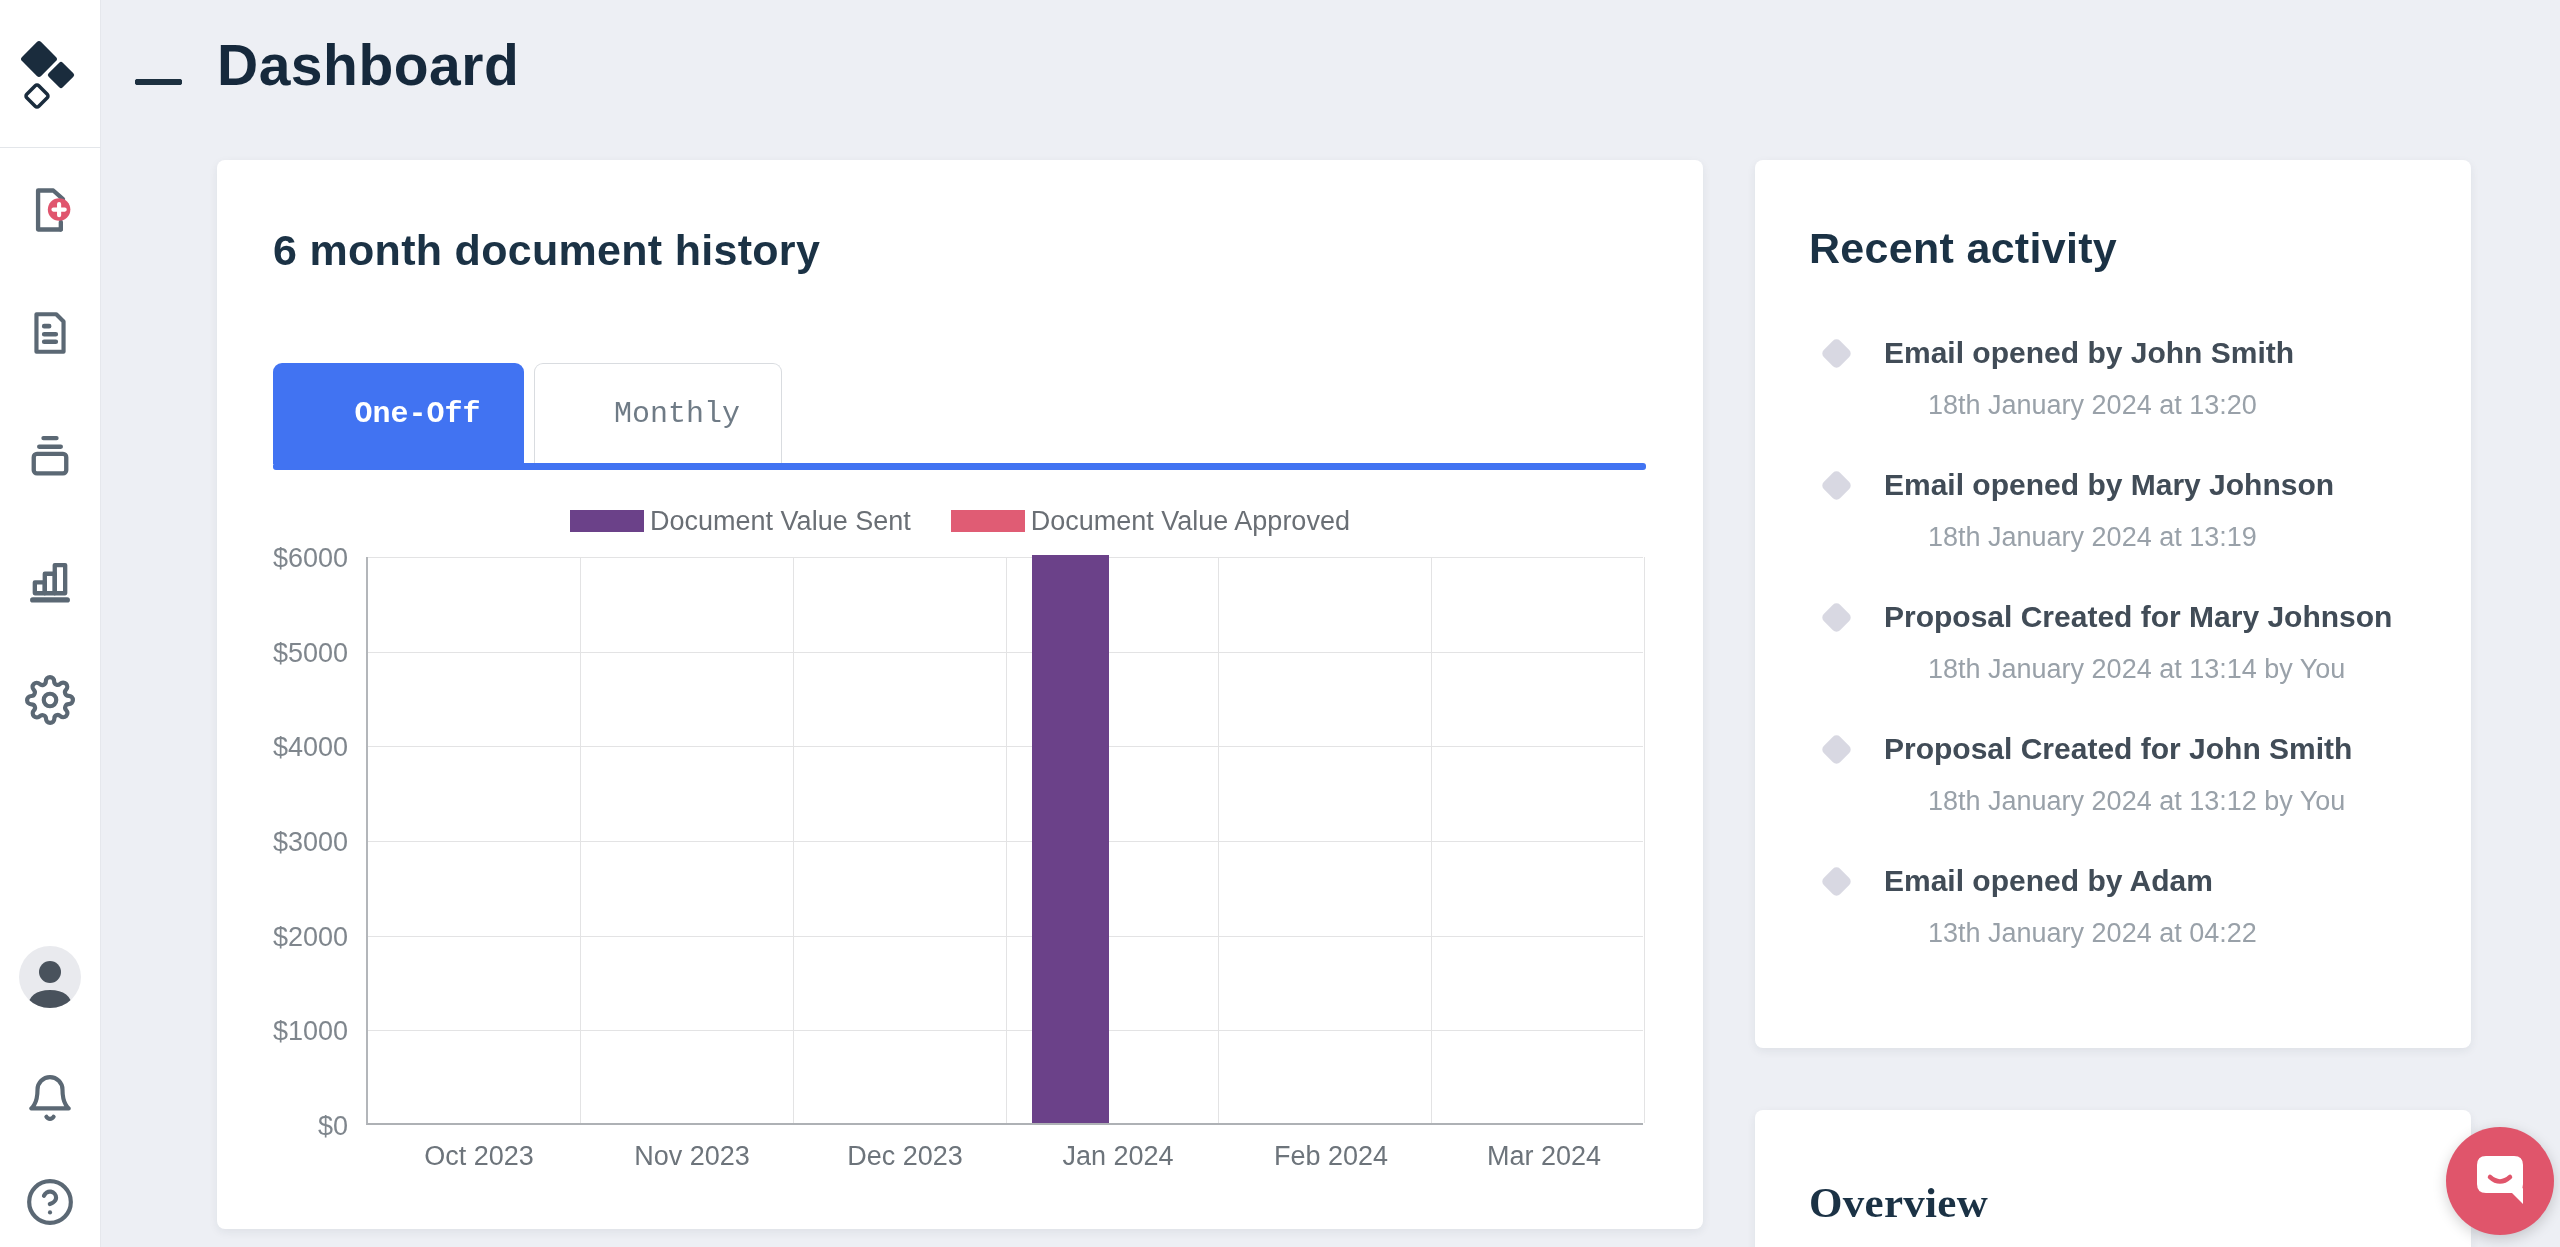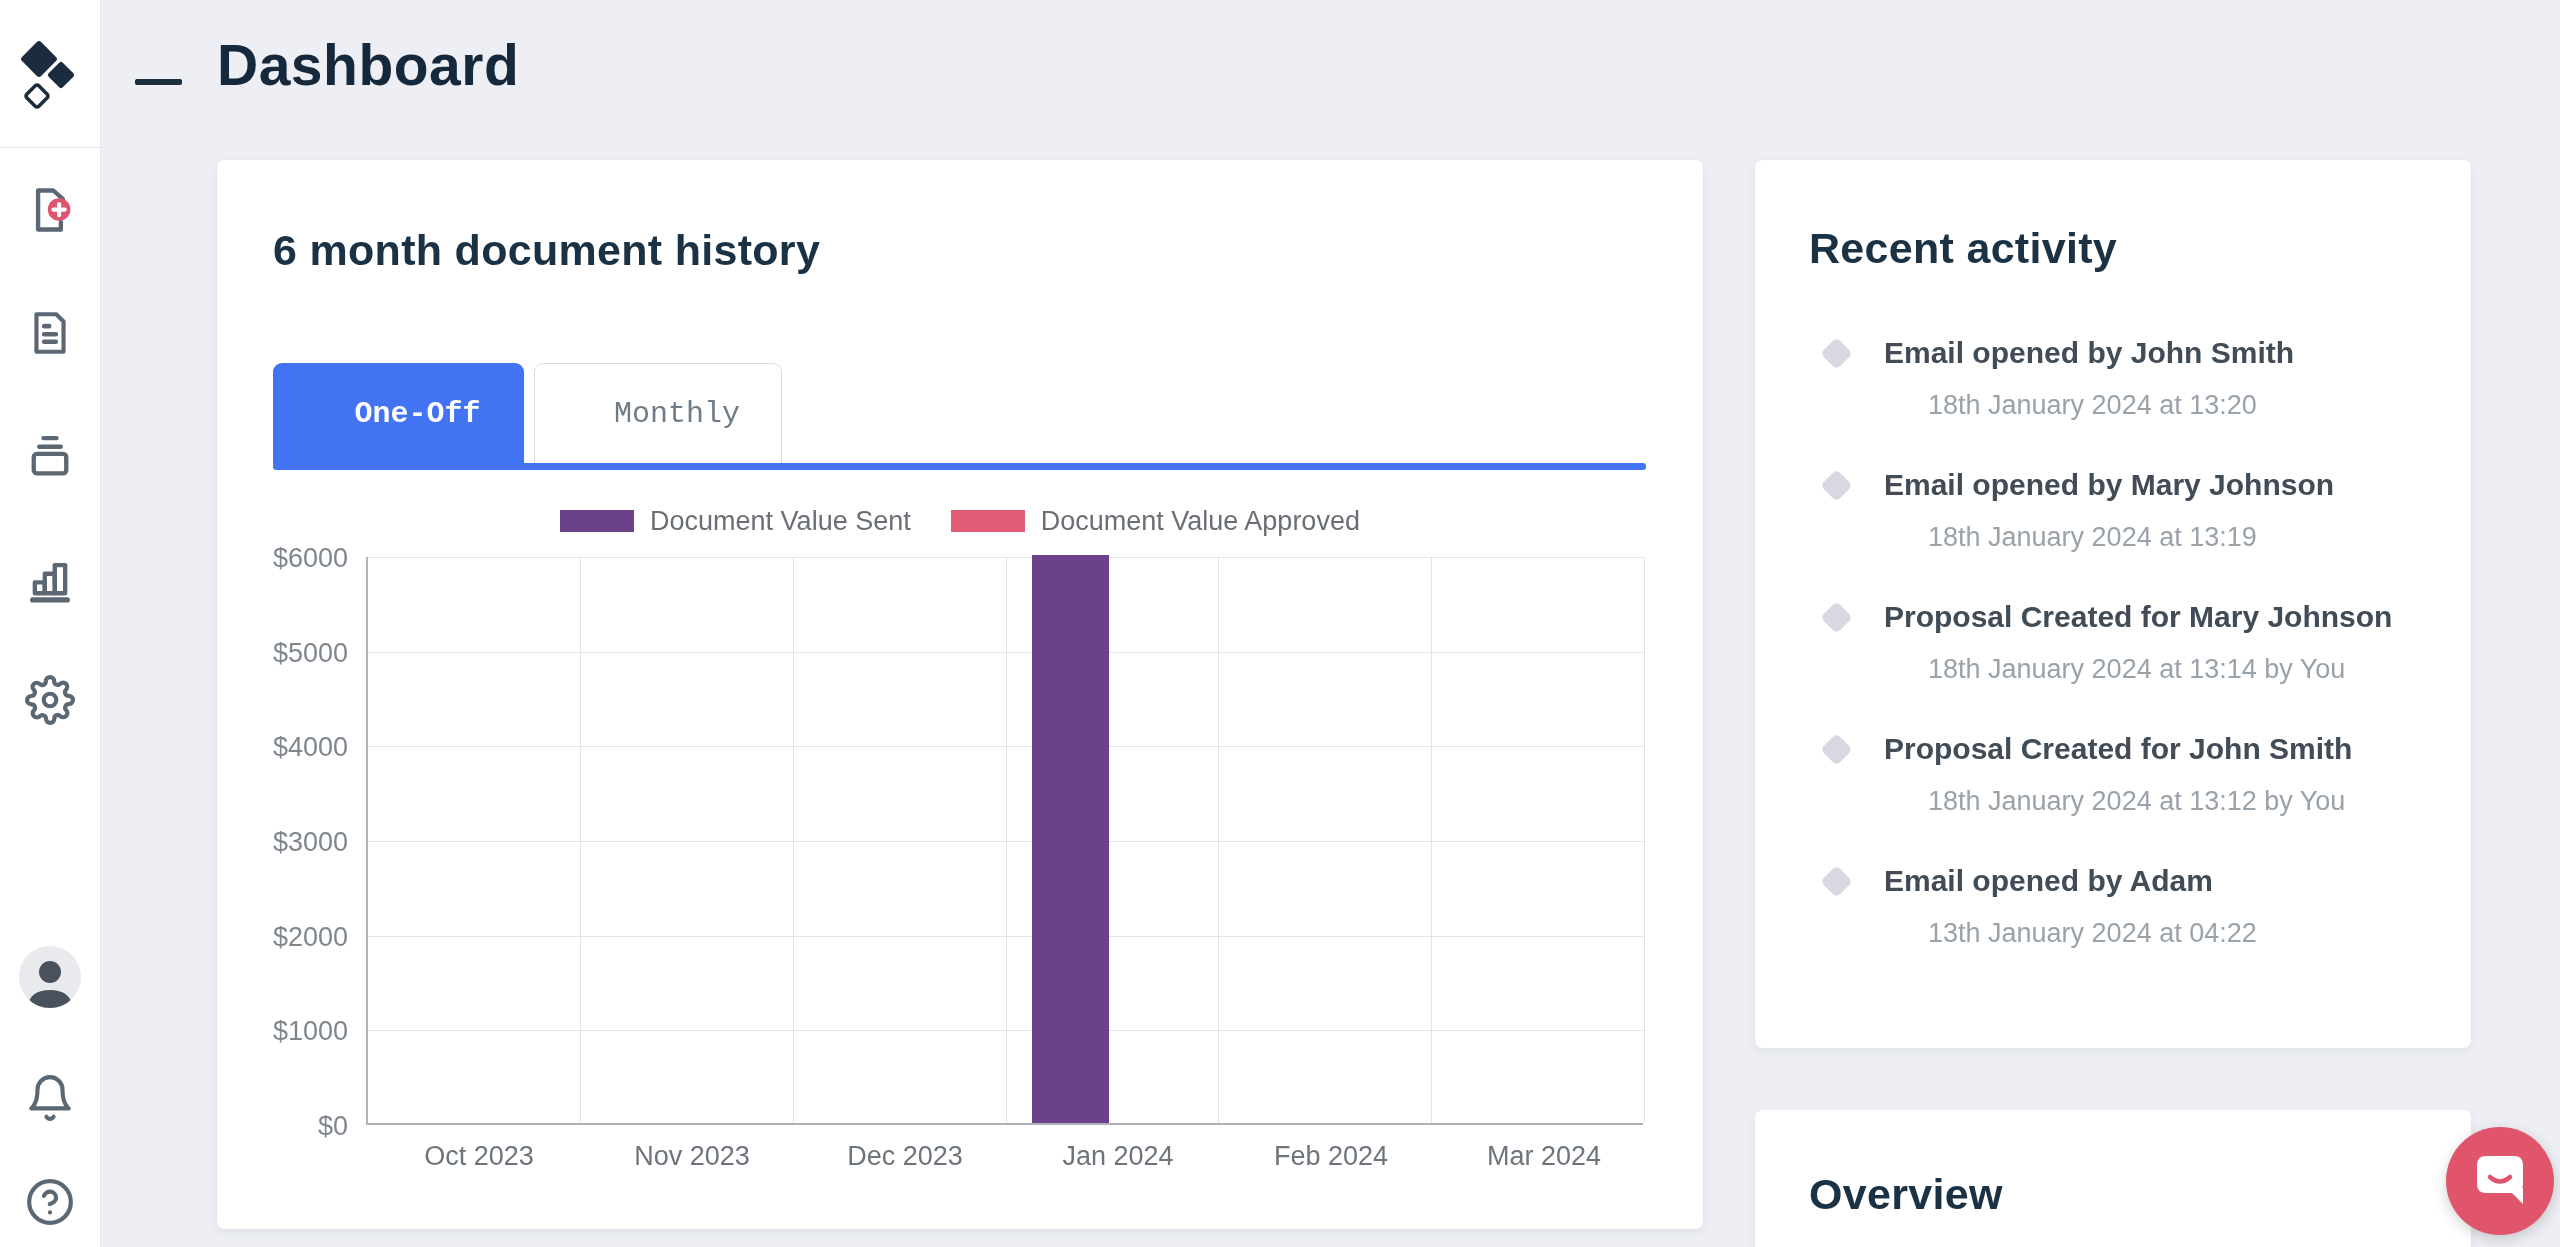--- a/index.html
+++ b/index.html
@@ -64,21 +64,21 @@
   .tab-underline {
     position:absolute; left:56px; top:303px; width:1373px; height:7px;
     background:#4173f2; border-radius:3px;
   }
 
   
   .legend {
     position:absolute; left:0; top:346px; width:1486px; height:30px;
     display:flex; justify-content:center; align-items:center; gap:40px;
   }
-  .legend-item { display:flex; align-items:center; gap:16px; }
+  .legend-item { display:flex; align-items:center; gap:6px; }
   .legend-swatch { width:74px; height:22px; }
   .legend-label { font-size:27px; color:#6a6f75; }
 
   
   .y-axis { position:absolute; left:0; top:397px; width:131px; height:568px; }
   .y-tick {
     position:absolute; right:0; width:131px; text-align:right;
     font-size:27px; color:#7f868d;
   }
   .plot {
@@ -102,21 +102,21 @@
   .act-diamond {
     width:23px; height:23px; background:#d8d8e2; border-radius:5px;
     transform:rotate(45deg); margin-top:6px; flex:none;
   }
   .act-text { margin-left:36px; }
   .act-title { font-size:30px; font-weight:600; color:#414c57; line-height:34px; }
   .act-time { font-size:27px; color:#99a1a9; margin-top:20px;margin-left:44px; }
 
   
   .overview-card { left:1755px; top:1110px; width:716px; height:260px; }
-  .overview-card h2 { position:absolute; left:54px; top:60px; }
+  .overview-card h2 { position:absolute; left:54px; top:68px;font-family:Liberation Serif, serif; }
 
   
   .chat-btn {
     position:absolute; left:2446px; top:1127px; width:108px; height:108px;
     border-radius:50%; background:#e0556b; border:none; cursor:pointer; z-index:9;
     box-shadow:0 4px 14px rgba(0,0,0,0.18);
     display:flex; align-items:center; justify-content:center;
   }
 </style>
 </head>

